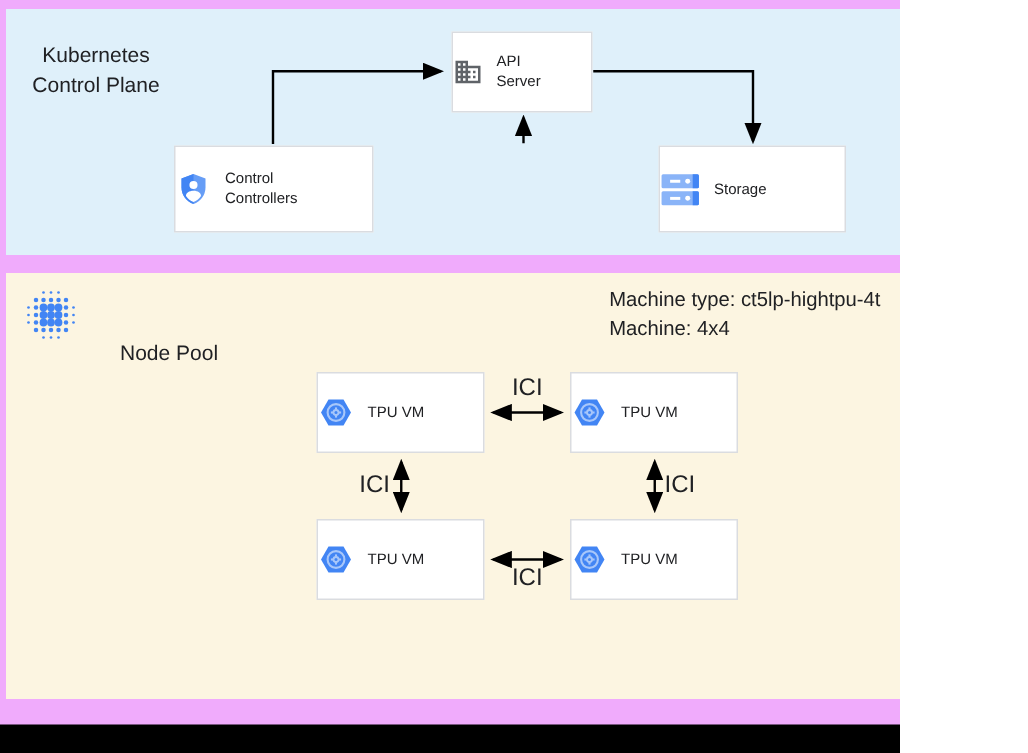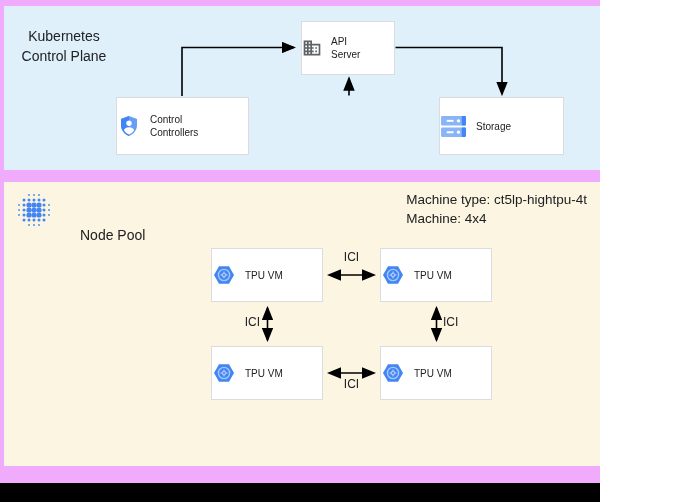--- a/index.html
+++ b/index.html
@@ -27,21 +27,21 @@
   #resource-controllers{left:116px;top:97px;width:133px;height:58px;}
   #resource-controllers .label{width:76px;}
   #scheduler{left:285px;top:97px;width:134px;height:58px;}
   #storage{left:439px;top:97px;width:125px;height:58px;}
   .tpu-box{width:112px;height:54px;}
   #tpu-1{left:211px;top:248px;}
   #tpu-2{left:380px;top:248px;}
   #tpu-3{left:211px;top:346px;}
   #tpu-4{left:380px;top:346px;}
   .arrows{position:absolute;left:0;top:0;width:685px;height:502px;z-index:1;pointer-events:none;}
-  .ici{position:absolute;font-size:12px;z-index:2;}
+  .ici{position:absolute;font-size:16px;z-index:2;}
   #ici-top{left:330px;top:250px;width:43px;text-align:center;}
   #ici-bottom{left:330px;top:377px;width:43px;text-align:center;}
   #ici-left{left:222px;top:315px;width:38px;text-align:right;}
   #ici-right{left:443px;top:315px;width:38px;text-align:left;}
   .bottom-bar{position:absolute;left:0;top:483px;width:685px;height:19px;background:#000;z-index:3;}
 </style>
 </head>
 <body>
 
 <div class="canvas">

